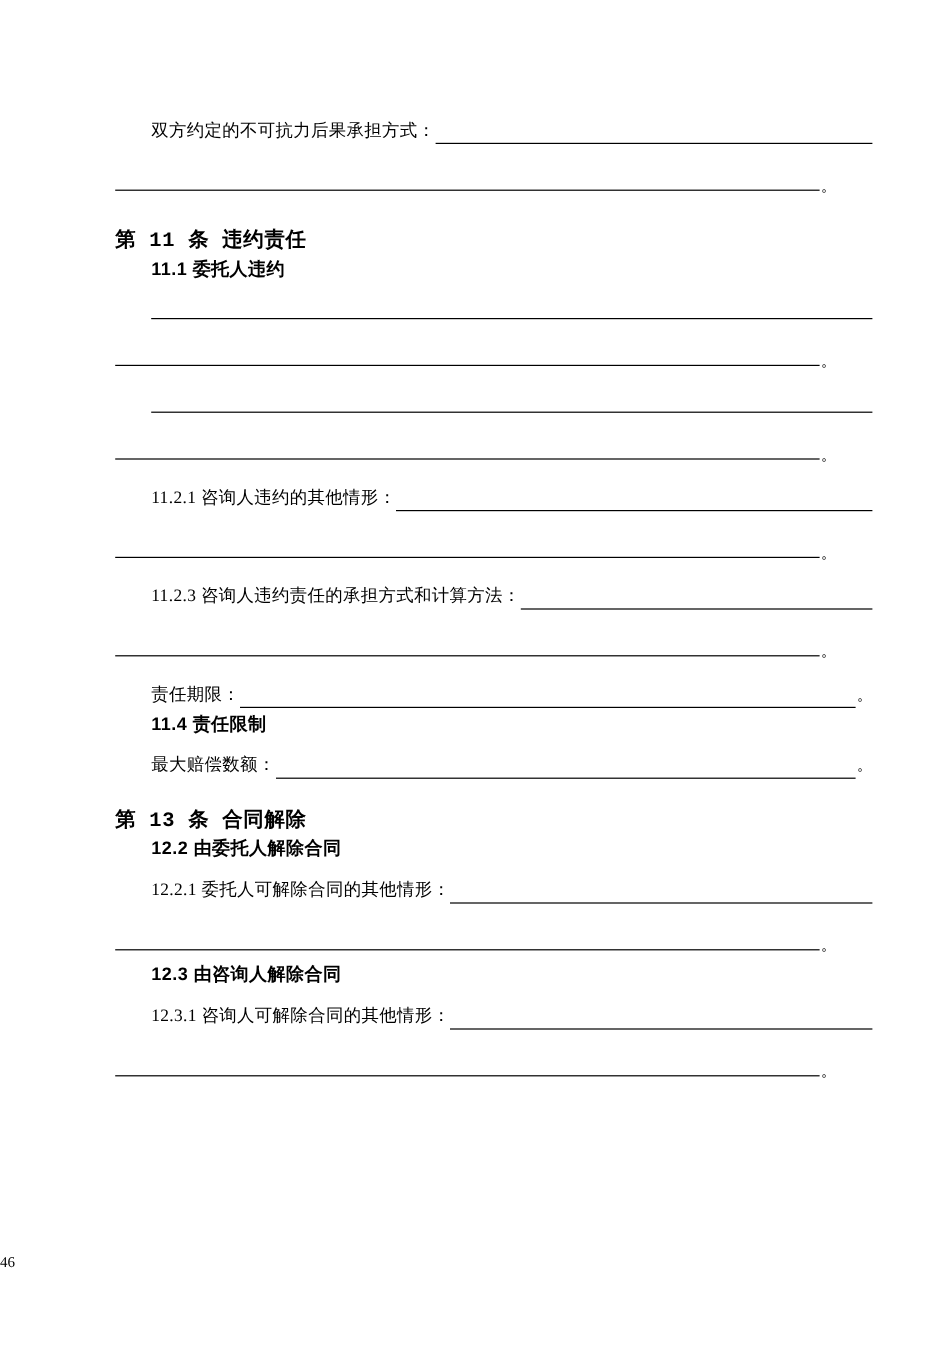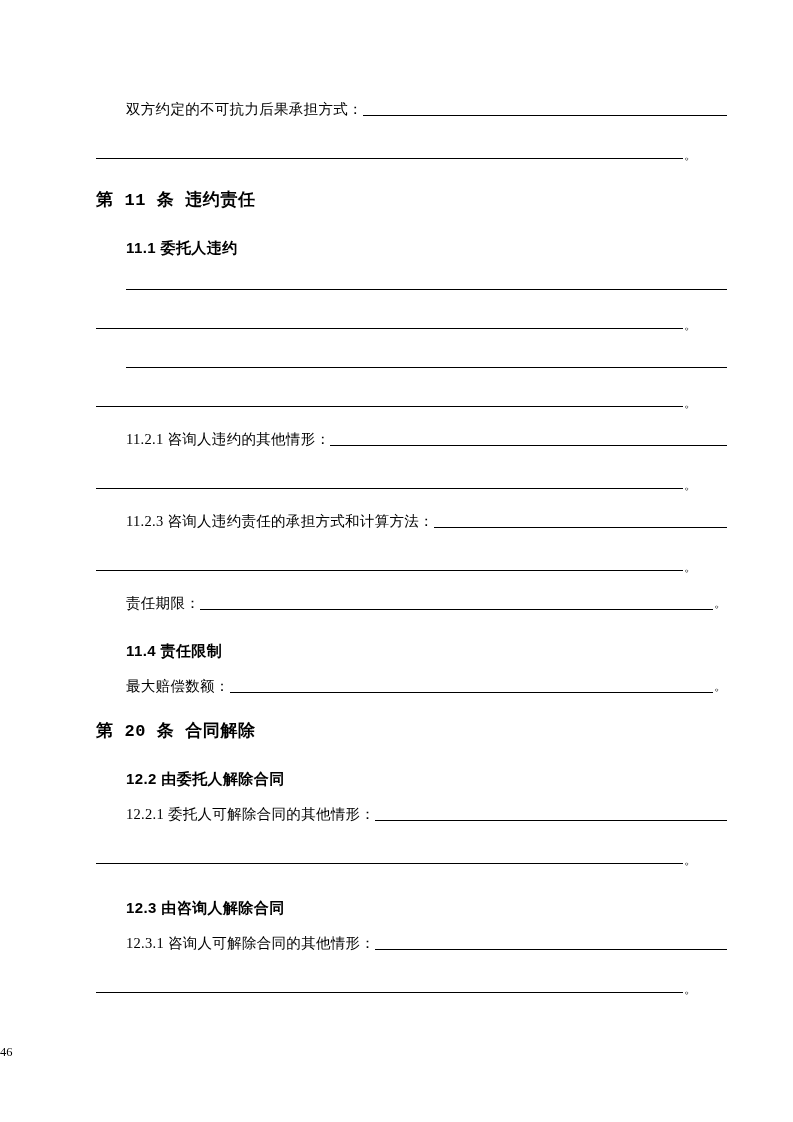--- a/index.html
+++ b/index.html
@@ -18,21 +18,21 @@
   .page {
     position: relative;
     width: 793px;
     height: 1122px;
     box-sizing: border-box;
     padding: 84px 96px 0 96px;
   }
   
   .fill-line {
     display: flex;
-    align-items: flex-start;
+    align-items: flex-end;
     width: 100%;
     margin-top: 14px;
   }
   .fill-line.indent1 { padding-left: 30px; }
   .label {
     white-space: nowrap;
     font-size: 14.5px;
     line-height: 22px;
     letter-spacing: 0.3px;
     color: #000;
@@ -64,21 +64,21 @@
   h1.section {
     font-size: 17px;
     font-weight: bold;
     margin: 22px 0 0 0;
     letter-spacing: 0.6px;
     font-family: Liberation Mono, monospace;
   }
   h2.subsection {
     font-size: 15px;
     font-weight: bold;
-    margin: 28px 0 0 30px;
+    margin: 4px 0 0 30px;
     letter-spacing: 0.4px;
     font-family: "Liberation Sans", "DejaVu Sans", sans-serif;
   }
   .page-number {
     position: absolute;
     bottom: 62px;
     left: 0;
     width: 793px;
     text-align: left;
     font-size: 12.5px;
@@ -146,21 +146,21 @@
   </div>
 
   <h2 class="subsection">11.4 责任限制</h2>
 
   <div class="fill-line indent1">
     <span class="label">最大赔偿数额：</span>
     <span class="rule"></span>
     <span class="tail">。</span>
   </div>
 
-  <h1 class="section">第 20 条 合同解除</h1>
+  <h1 class="section">第 13 条 合同解除</h1>
 
   <h2 class="subsection">12.2 由委托人解除合同</h2>
 
   <div class="fill-line indent1">
     <span class="label">12.2.1 委托人可解除合同的其他情形：</span>
     <span class="rule"></span>
   </div>
   <div class="cont-line">
     <span class="rule"></span>
     <span class="tail">。</span>

